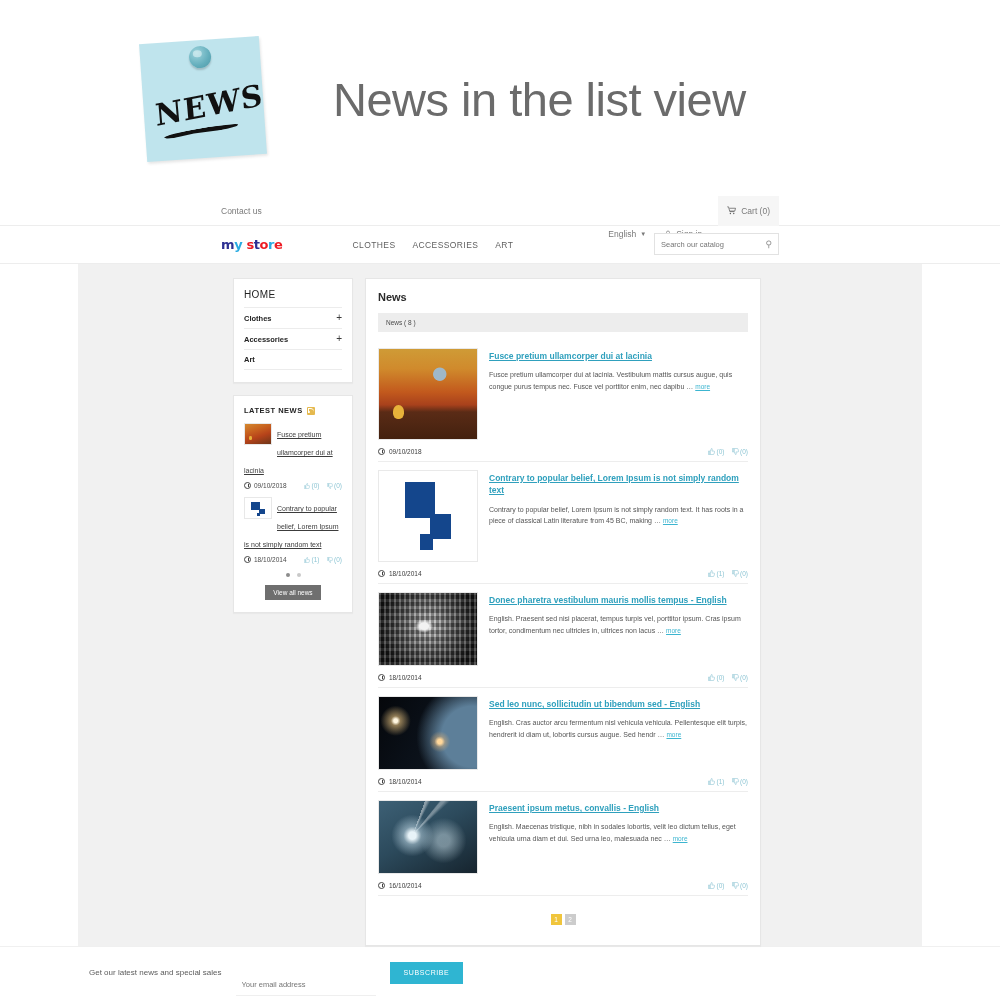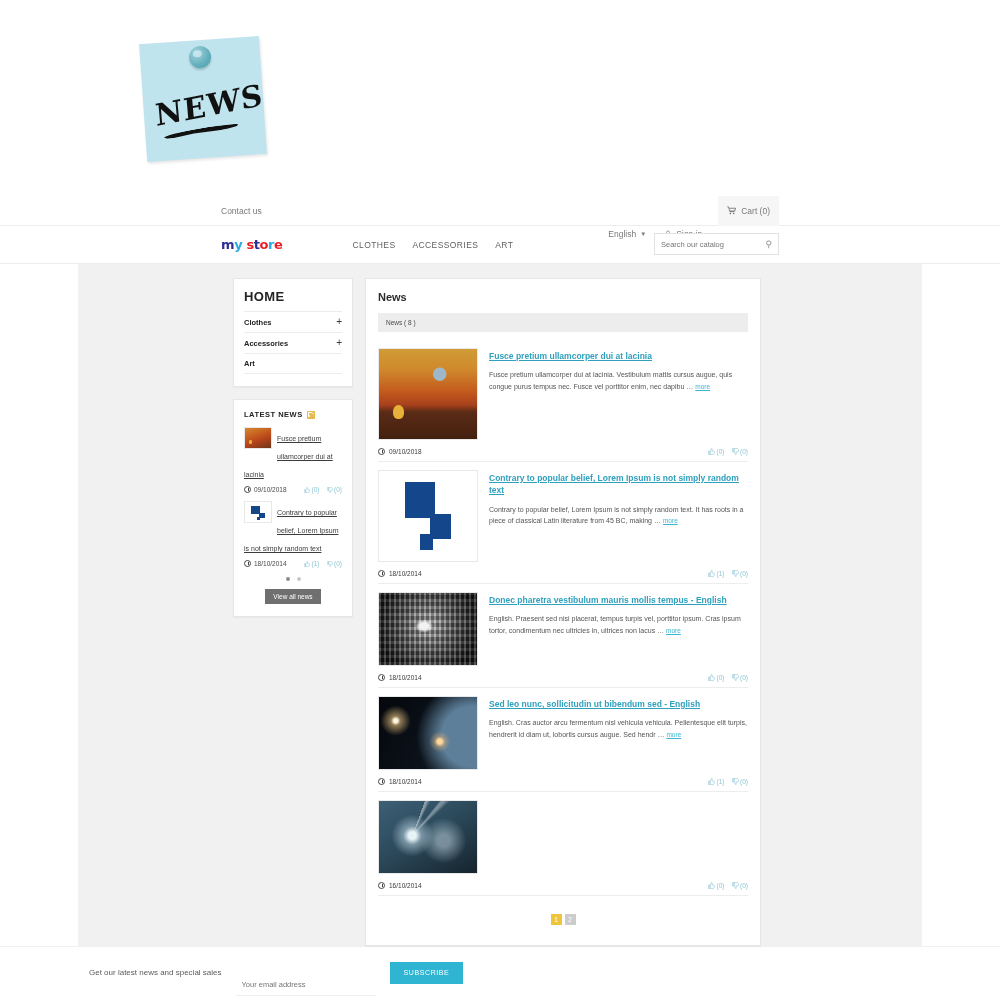--- a/index.html
+++ b/index.html
@@ -157,21 +157,21 @@
   .card {
     background:#fff;
     border: 1px solid #e6e6e6;
     padding: 10px 10px 12px 10px;
     margin-bottom: 12px;
     box-shadow: 0 1px 1px rgba(0,0,0,0.03);
   }
 
   
   .cat-home {
-    font-size: 13px; font-weight: bold; color: #232323;
+    font-size: 10px; font-weight: normal; color: #232323;
     letter-spacing:.4px; padding-bottom: 7px;
   }
   .cat-item {
     border-top: 1px solid #ececec;
     display:flex; align-items:center; justify-content: space-between;
     padding: 5px 0 5px 0;
     font-size: 7.5px; font-weight: bold; color: #232323;
   }
   .cat-plus { font-size: 10px; color:#3a3a3a; font-weight: normal; line-height: 1; }
 
@@ -384,20 +384,21 @@
 </style>
 </head>
 <body>
 
 <div class="banner">
   <div class="sticky-note">
     <div class="sticky-pin"></div>
     <div class="sticky-word">NEWS</div>
     <div class="sticky-underline"></div>
   </div>
+  <div class="banner-title">News in the list view</div>
 </div>
 
 <div class="shop-header">
   <div class="topbar">
     <a class="contact" href="#" style="color:#7a7a7a;text-decoration:none">Contact us</a>
     <div class="spacer"></div>
     <div class="tb-item">
       <span>English</span>
       <span style="font-size:6px;">▼</span>
     </div>
@@ -672,20 +673,28 @@
                   </svg>
               <span>(0)</span>
             </span>
           </span>
         </div>
       </div>
 
       <div class="article">
         <div class="art-row">
           <div class="art-thumb img-xray"></div>
+          <div class="art-body">
+            <a class="art-title" href="#">Praesent ipsum metus, convallis - English</a>
+            <div class="art-text">
+              <span>English. Maecenas tristique, nibh in sodales lobortis, velit leo dictum tellus, eget vehicula urna diam et dui. Sed urna leo, malesuada nec</span>
+              <span>…</span>
+              <a class="art-more" href="#">more</a>
+            </div>
+          </div>
         </div>
         <div class="art-foot">
           <span class="art-date">
             <span class="clock"></span>
             <span>16/10/2014</span>
           </span>
           <span class="votes">
             <span>
               <svg width="7" height="7" viewBox="0 0 16 16">
                     <path d="M1 7h3v8H1zM5 7l3-6c1.6 0 2 1 1.6 2.6L9 7h4.6c1 0 1.7.9 1.4 1.9l-1.4 4.8c-.2.8-.9 1.3-1.7 1.3H5z" fill="none" stroke="#8fc6d4" stroke-width="1.4"></path>

